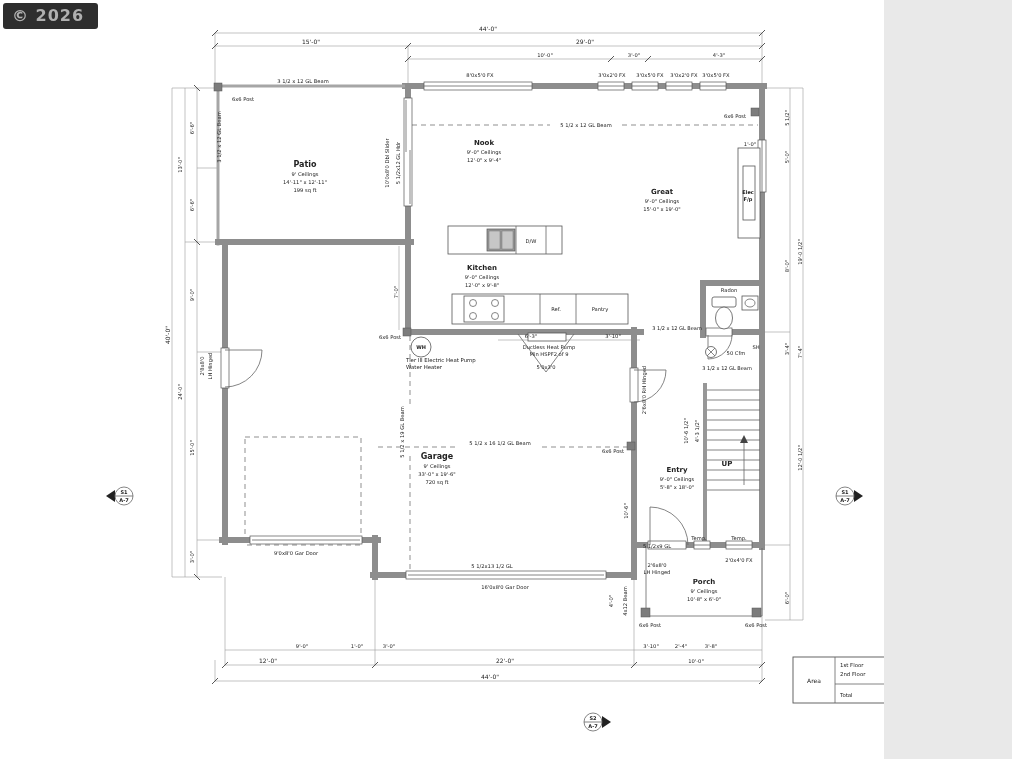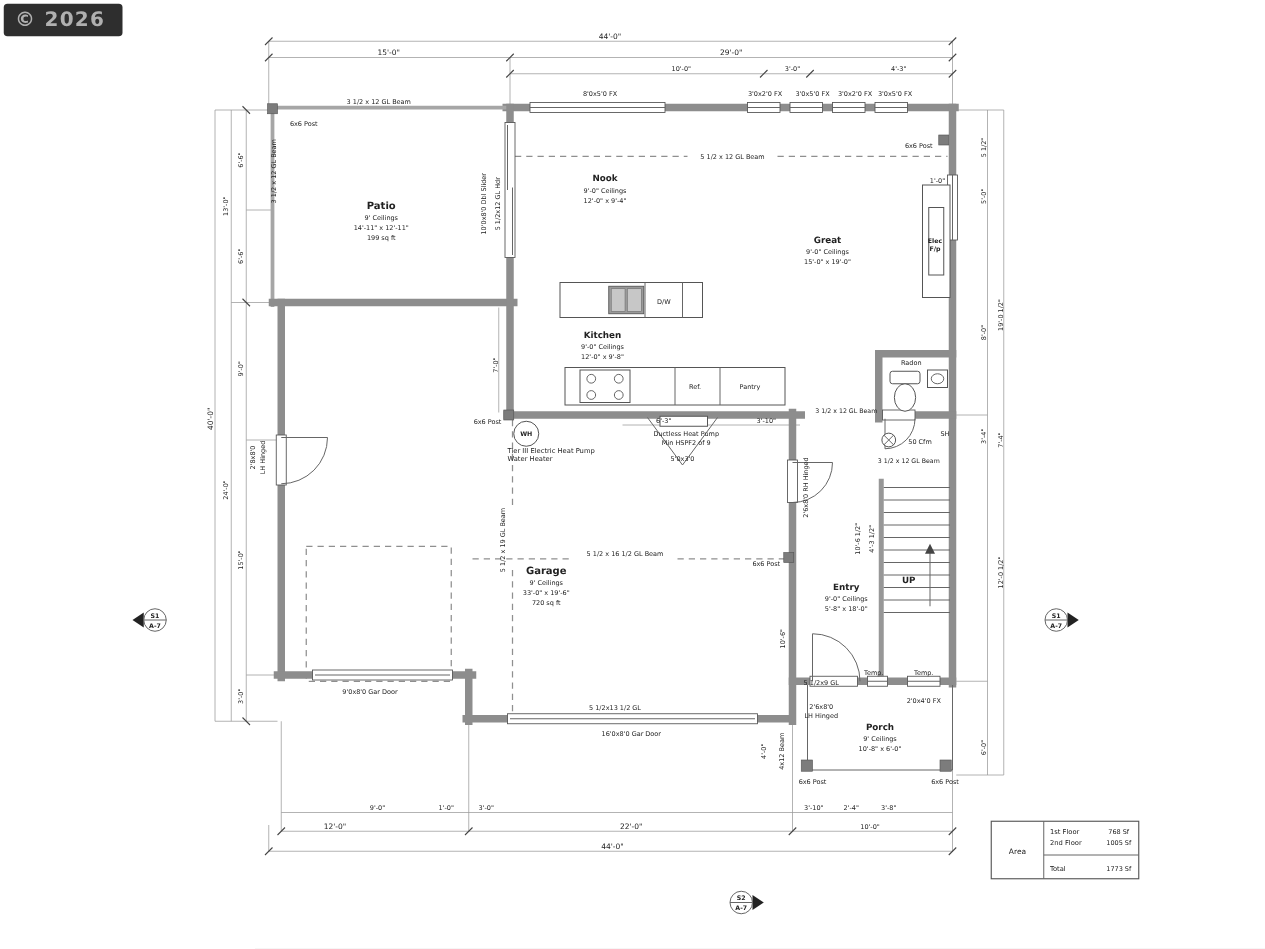--- a/index.html
+++ b/index.html
@@ -1,16 +1,16 @@
 <!DOCTYPE html>
 <html><head>
 <meta charset="utf-8">
 <style>
   html,body{margin:0;background:#e9e9e9;}
-  #sheet{position:relative;width:1012px;height:759px;background:#ffffff;font-family:"DejaVu Sans",sans-serif;overflow:hidden;}
+  #sheet{position:relative;width:884px;height:759px;background:#ffffff;font-family:"DejaVu Sans",sans-serif;overflow:hidden;}
   #watermark{position:absolute;top:3px;left:3px;background:#2e2e2e;color:#b0b0b0;font-weight:bold;font-size:16px;line-height:1.2;padding:3px 14px 4px 9px;border-radius:3px;letter-spacing:1px;z-index:5;}
   #plan{position:absolute;left:0;top:0;}
   text{fill:#222;font-family:"DejaVu Sans",sans-serif;}
   .t{font-size:6px;text-anchor:middle;}
   .ts{font-size:5.2px;text-anchor:middle;}
   .tl{font-size:5.4px;text-anchor:start;}
   .rn{font-size:8px;font-weight:bold;text-anchor:middle;}
   .rn2{font-size:7px;font-weight:bold;text-anchor:middle;}
   .st{font-size:5px;font-weight:bold;text-anchor:middle;}
   .wall{stroke:#8d8d8d;stroke-width:6;stroke-linecap:square;}

